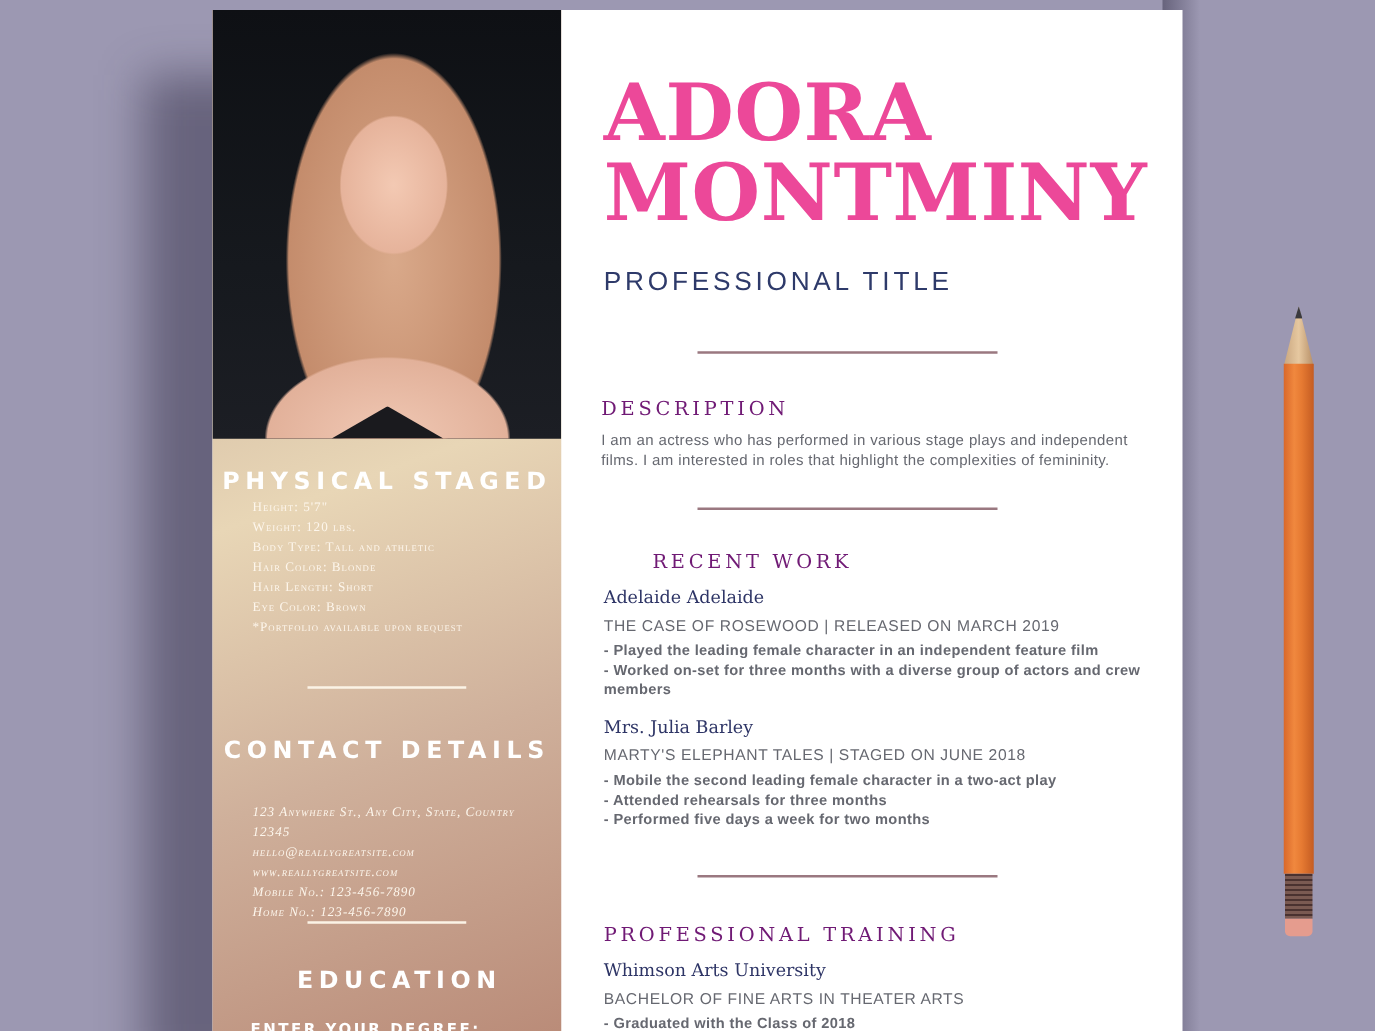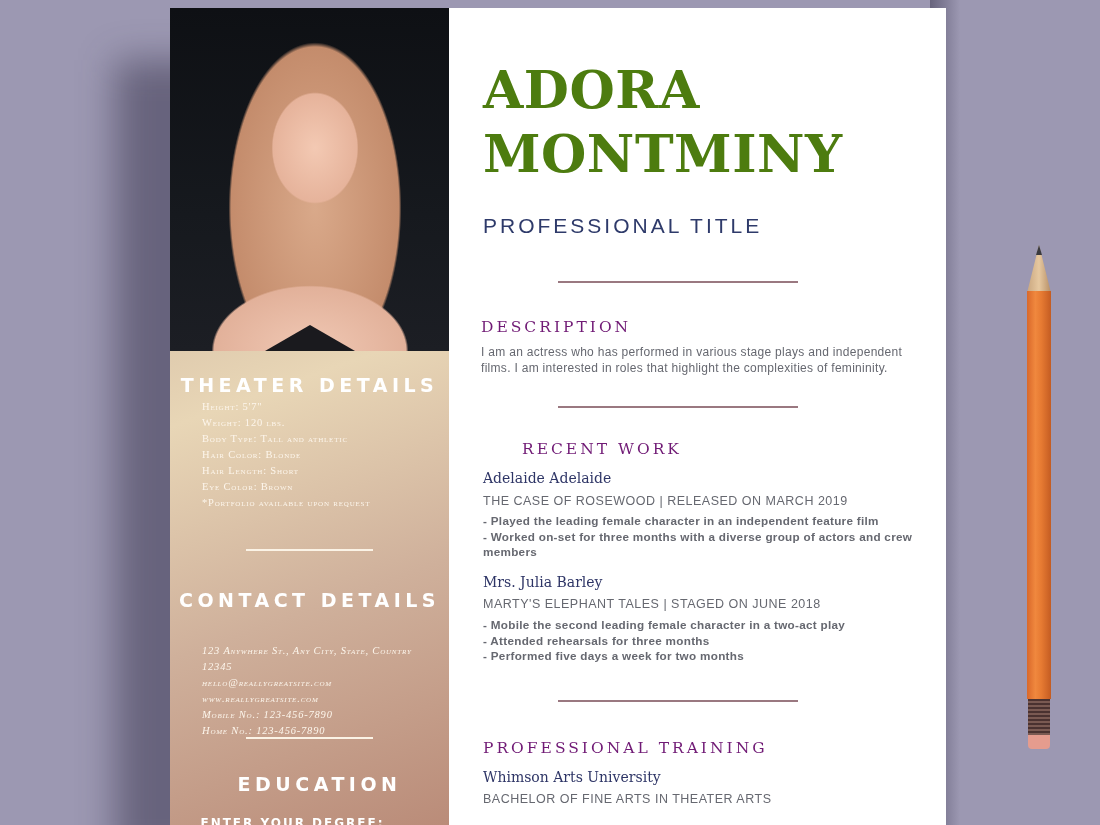--- a/index.html
+++ b/index.html
@@ -52,23 +52,23 @@
     font-family: "Liberation Serif", serif; font-size: 10.5px; line-height: 16px;
     font-variant: small-caps; letter-spacing: 0.8px;
   }
   .side-divider {
     position: absolute; left: 76px; width: 127px; height: 2px; background: #fbf3e6;
   }
   .main {
     position: absolute; left: 279px; top: 0; width: 497px; height: 100%;
   }
   .name {
-    position: absolute; left: 34px; top: 50px; color: #4d7c0f;
+    position: absolute; left: 34px; top: 50px; color: #ec4899;
     font-family: "DejaVu Serif", serif; font-weight: bold;
-    font-size: 52px; line-height: 64px; letter-spacing: 0.5px;
+    font-size: 63px; line-height: 64px; letter-spacing: 0.5px;
   }
   .prof-title {
     position: absolute; left: 34px; top: 206px; color: #2e3a6a;
     font-family: "Liberation Sans", sans-serif; font-size: 21px; letter-spacing: 3px;
   }
   .divider {
     position: absolute; left: 109px; width: 240px; height: 2px; background: #9a7880;
   }
   .section-head {
     position: absolute; left: 34px; color: #701a75;
@@ -124,21 +124,21 @@
 <div class="shadow"></div>
 <div class="shadow-right"></div>
 
 <div class="page">
   <div class="sidebar">
     <div class="photo" title="Portrait of woman with long blonde hair">
       <div class="shoulders"></div>
       <div class="top"></div>
     </div>
 
-    <div class="side-section-title" style="top:366px;">THEATER DETAILS</div>
+    <div class="side-section-title" style="top:366px;">PHYSICAL STAGED</div>
     <div class="side-list" style="top:391px;">
       <div>Height: 5'7"</div>
       <div>Weight: 120 lbs.</div>
       <div>Body Type: Tall and athletic</div>
       <div>Hair Color: Blonde</div>
       <div>Hair Length: Short</div>
       <div>Eye Color: Brown</div>
       <div>*Portfolio available upon request</div>
     </div>
 
@@ -188,20 +188,23 @@
       <div>- Mobile the second leading female character in a two-act play</div>
       <div>- Attended rehearsals for three months</div>
       <div>- Performed five days a week for two months</div>
     </div>
 
     <div class="divider" style="top:692px;"></div>
 
     <div class="section-head" style="top:731px;">PROFESSIONAL TRAINING</div>
     <div class="entry-name" style="top:761px;">Whimson Arts University</div>
     <div class="entry-sub" style="top:784px;">BACHELOR OF FINE ARTS IN THEATER ARTS</div>
+    <div class="bullets" style="top:803px;">
+      <div>- Graduated with the Class of 2018</div>
+    </div>
   </div>
 </div>
 
 <div class="pencil">
   <div class="tip"></div>
   <div class="lead"></div>
   <div class="body"></div>
   <div class="ferrule"></div>
   <div class="eraser"></div>
 </div>

